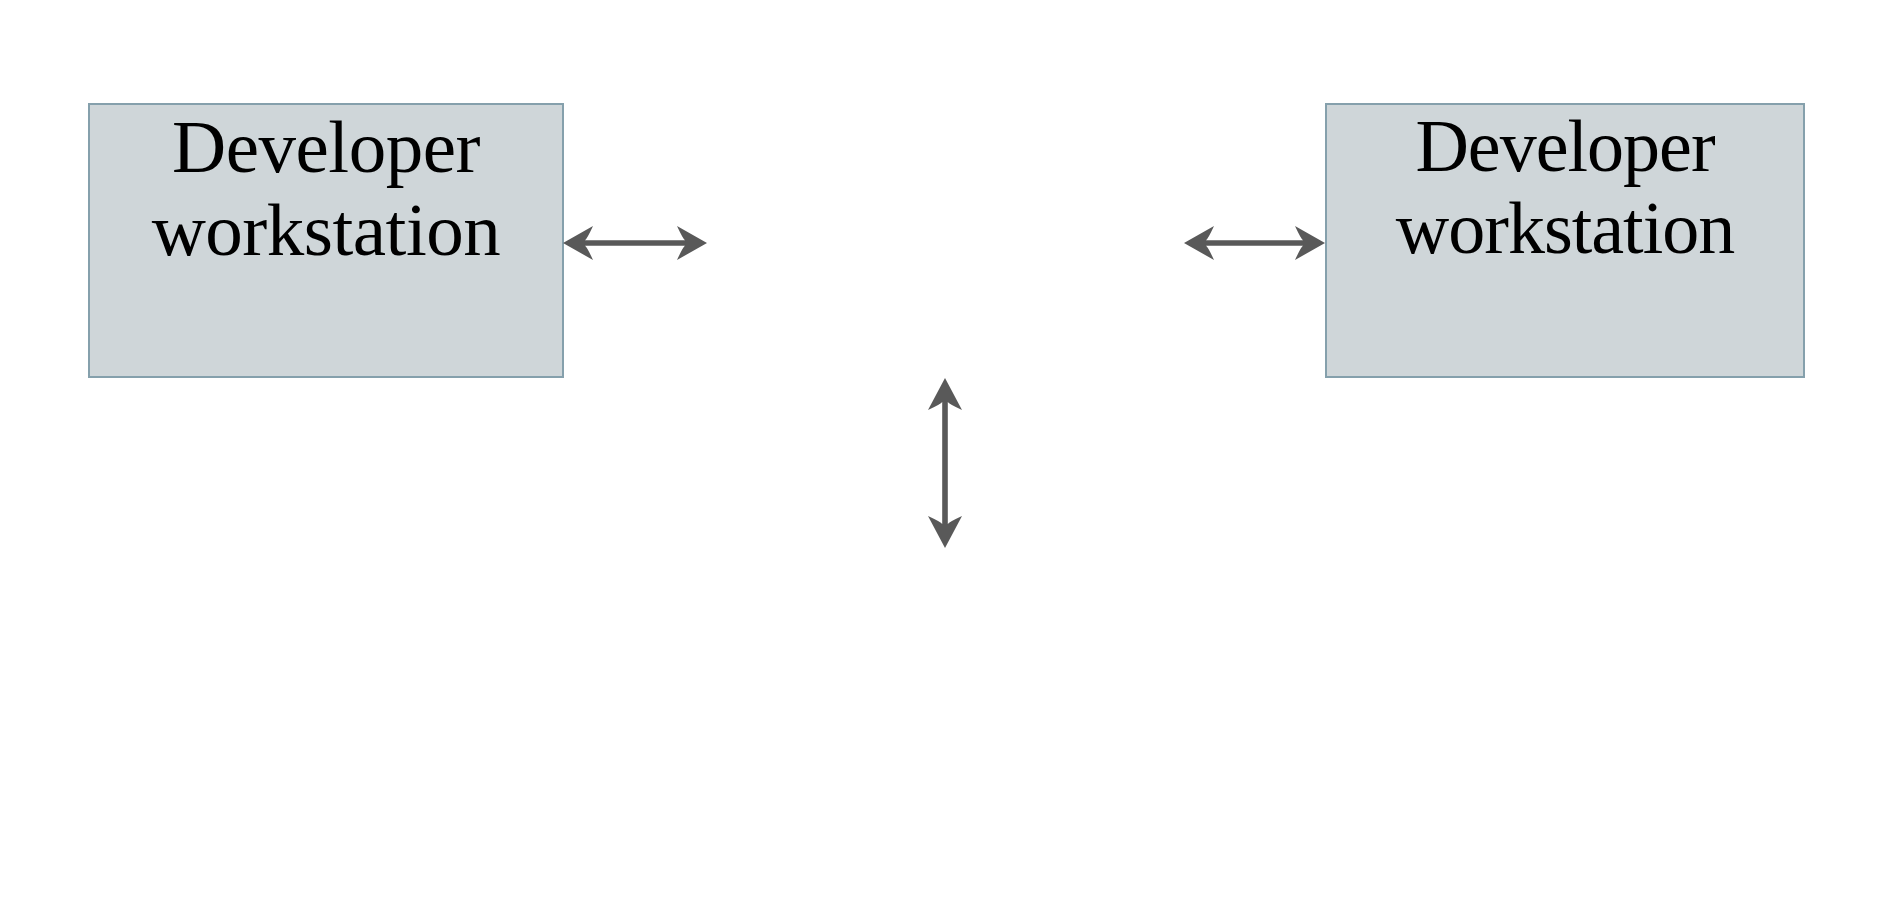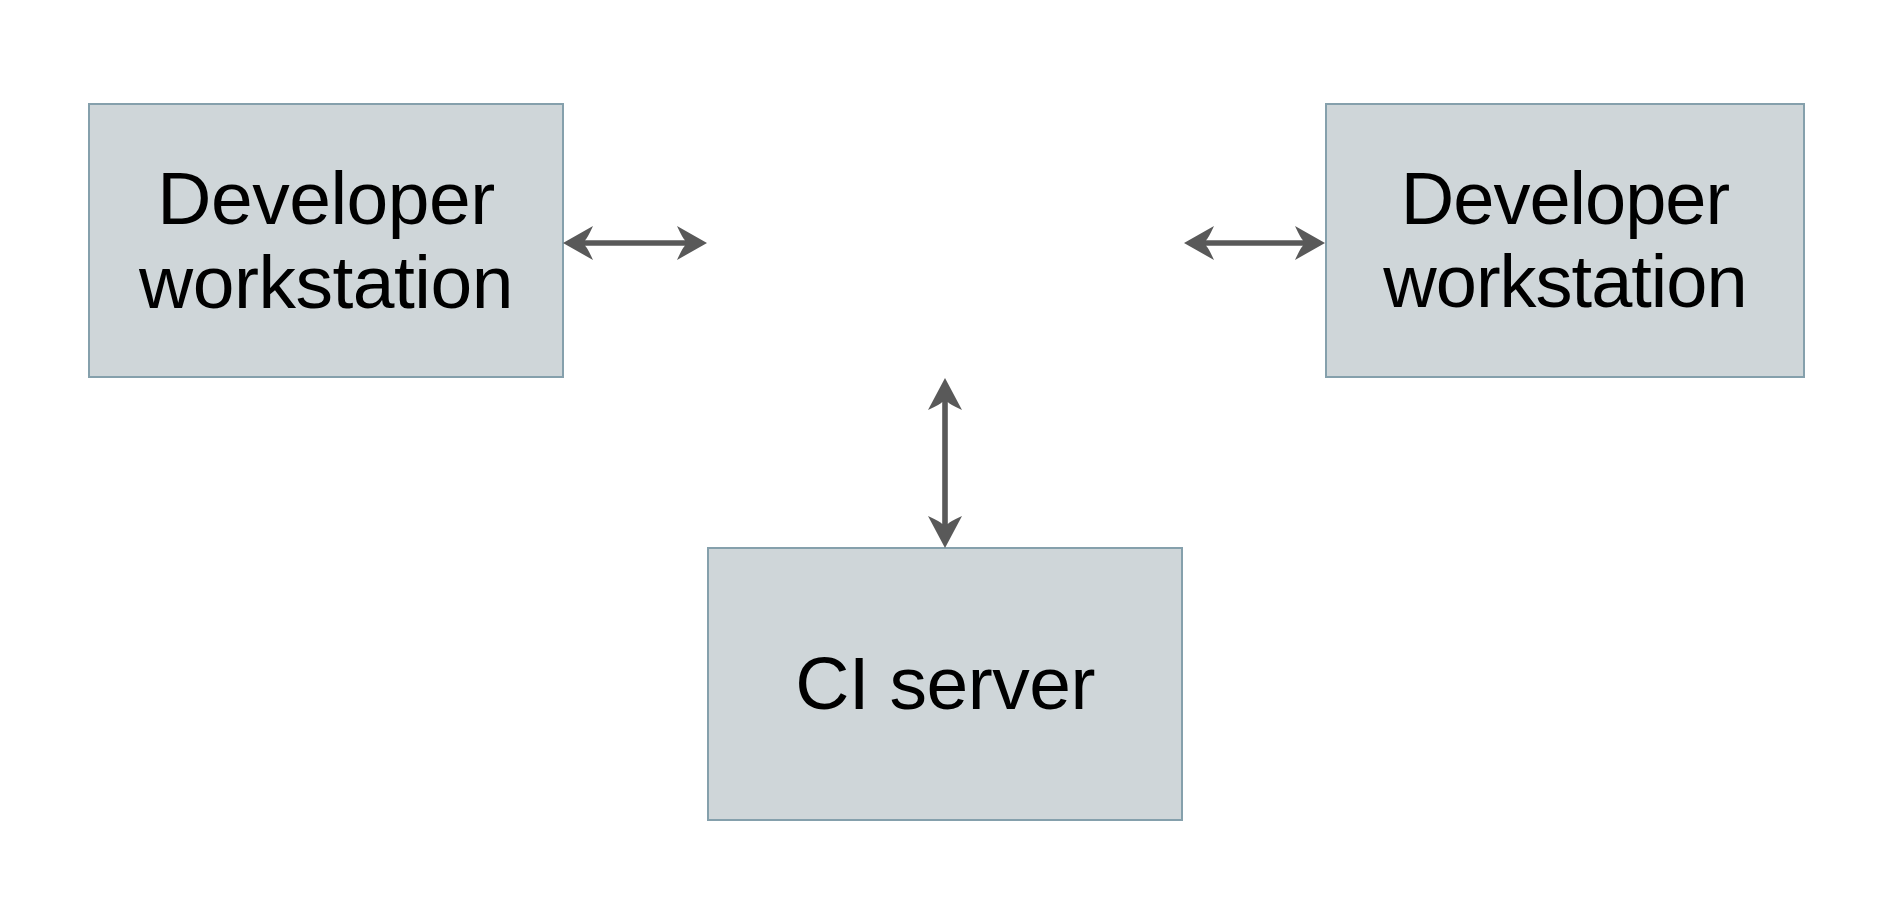--- a/index.html
+++ b/index.html
@@ -16,23 +16,24 @@
     height: 922px;
     background: #ffffff;
     overflow: hidden;
   }
   .node {
     position: absolute;
     box-sizing: border-box;
     background: #cfd6d9;
     border: 2px solid #85a0ac;
     display: flex;
-    align-items: center;
+    align-items: flex-start;
     justify-content: center;
     text-align: center;
+    font-family: Liberation Serif, serif;
   }
   .node-label {
     color: #000000;
     font-size: 75px;
     line-height: 1.11;
     font-weight: 400;
     letter-spacing: -0.5px;
     white-space: pre-line;
     padding: 0 2px;
   }
@@ -60,23 +61,20 @@
     <span class="node-label">Developer
 workstation</span>
   </div>
 
 
   <div class="node" id="node-dev-right">
     <span class="node-label">Developer
 workstation</span>
   </div>
 
-  <div class="node" id="node-ci">
-    <span class="node-label">CI server</span>
-  </div>
 
   <svg class="edge" id="edge-left-shared" viewBox="0 0 150 60">
     <path d="M 3 30 L 33 13 Q 27 26 25 27.2 L 125 27.2 Q 123 26 117 13 L 147 30
              L 117 47 Q 123 34 125 32.8 L 25 32.8 Q 27 34 33 47 Z" fill="#595959" stroke="none"></path>
   </svg>
 
   <svg class="edge" id="edge-shared-right" viewBox="0 0 147 60">
     <path d="M 3 30 L 33 13 Q 27 26 25 27.2 L 122 27.2 Q 120 26 114 13 L 144 30
              L 114 47 Q 120 34 122 32.8 L 25 32.8 Q 27 34 33 47 Z" fill="#595959" stroke="none"></path>
   </svg>

